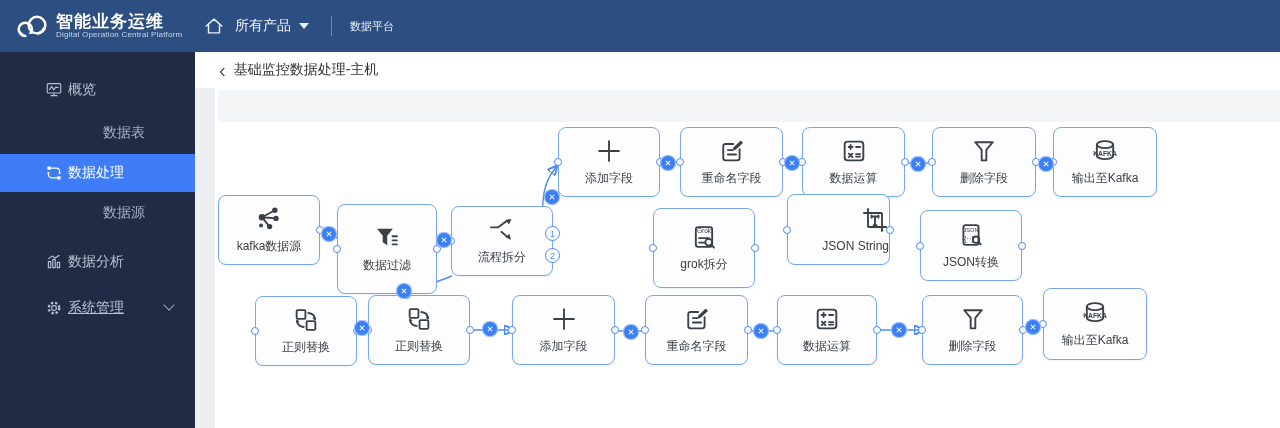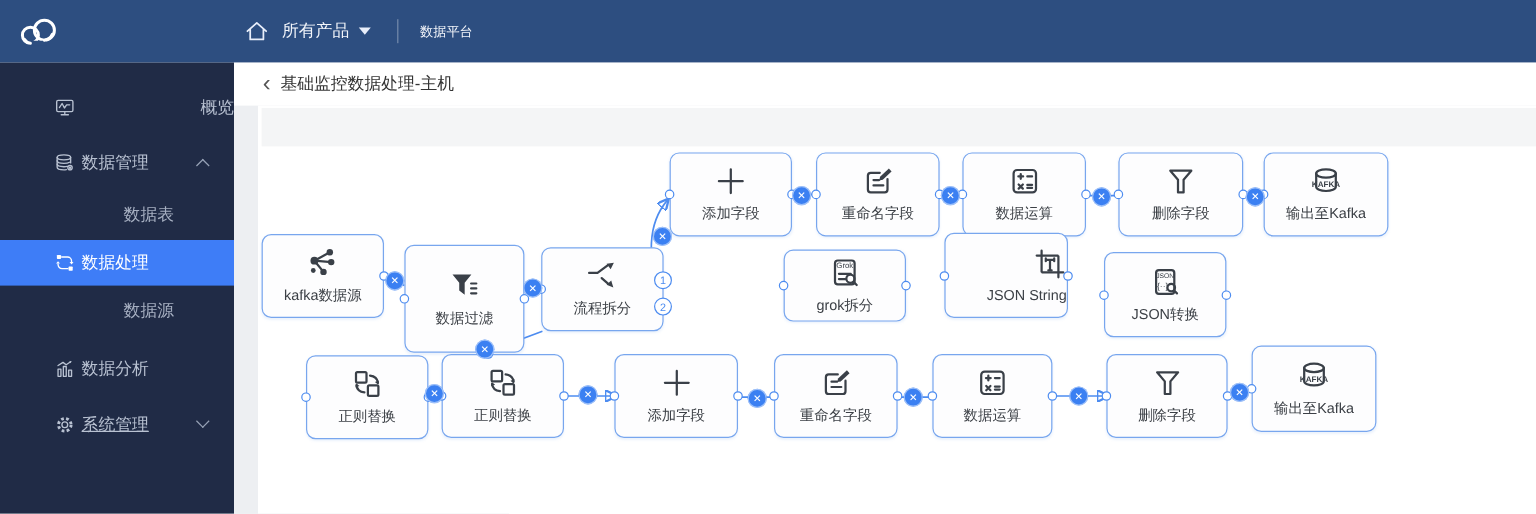--- a/index.html
+++ b/index.html
@@ -28,21 +28,21 @@
     font-size:14px; cursor:pointer; }
   .side-item .s-icon { position:absolute; left:45px; top:50%; margin-top:-9px; width:18px; height:18px; }
   .side-item .s-label { padding-left:68px; }
   .side-item.sub .s-label { padding-left:103px; color:#a7b0c2; }
   .side-item .s-chevron { position:absolute; right:22px; top:50%; margin-top:-4px;
     width:8px; height:8px; border-right:1.5px solid #97a2b6; border-bottom:1.5px solid #97a2b6; }
   .chev-up   { transform:rotate(-135deg); margin-top:-2px !important; }
   .chev-down { transform:rotate(45deg);  margin-top:-7px !important; }
   .side-item.active { background:#3e7df7; color:#ffffff; }
   .side-item.active .s-label { color:#ffffff; }
-  .row-overview{ margin-top:16px;justify-content:flex-end; } .row-mgmt{ margin-top:2px; }
+  .row-overview{ margin-top:16px; } .row-mgmt{ margin-top:2px; }
   .row-table{ height:42px; } .row-source{ height:42px; margin-bottom:6px; }
   .row-process{ height:38px; } .row-analysis{ margin-top:4px; } .row-system{ margin-top:2px;text-decoration:underline; }
 
   
   .main { position:absolute; left:195px; top:52px; right:0; bottom:0; background:#edeff2; z-index:1; }
   .crumb-bar { position:absolute; left:0; top:0; right:0; height:36px; background:#ffffff;
     display:flex; align-items:center; padding-left:24px; font-size:14px; color:#333; }
   .crumb-back { font-size:20px; color:#555; margin-right:8px; cursor:pointer; line-height:1; }
   .crumb-title { color:#333; }
   .canvas-bg { position:absolute; left:20px; top:36px; right:0; bottom:0; background:#ffffff; }
@@ -85,51 +85,44 @@
 <body>
 
 <header class="navbar">
   <div class="brand">
     <svg class="brand-logo" viewBox="0 0 48 48">
       <circle cx="16" cy="28" r="8" fill="none" stroke="#ffffff" stroke-width="3"></circle>
       <circle cx="30" cy="23" r="10" fill="none" stroke="#ffffff" stroke-width="3"></circle>
       <path d="M14 36 h18" stroke="#2d4e80" stroke-width="5"></path>
       <path d="M16 36 a8 8 0 0 1 -6 -4 M30 33 a10 10 0 0 0 8 -6" fill="none" stroke="#ffffff" stroke-width="3" stroke-linecap="round"></path>
     </svg>
+    <div class="brand-text">
+      <div class="brand-title">智能业务运维</div>
+      <div class="brand-sub">Digital Operation Central Platform</div>
+    </div>
   </div>
   <svg class="nav-home" viewBox="0 0 24 24">
     <path class="nav-icon-stroke" d="M3.5 12 L12 4.5 l8.5 7.5 M6 10 V19.5 h12 V10"></path>
   </svg>
   <div class="nav-products">
     <span>所有产品</span>
     <span class="caret-down"></span>
   </div>
   <div class="nav-divider"></div>
   <div class="nav-platform">数据平台</div>
 </header>
 
 <aside class="sidebar">
   <div class="side-item row-overview">
     <svg class="s-icon" viewBox="0 0 24 24">
       <rect class="side-icon-stroke" x="3" y="3.5" width="18" height="12.5" rx="1.5"></rect>
       <path class="side-icon-stroke" d="M6 11.5 l3 -4.5 2.6 5 2.4 -3.5 h3.5"></path>
       <path class="side-icon-stroke" d="M12 16 v3 M8 19.5 h8"></path>
     </svg>
     <span class="s-label">概览</span>
-  </div>
-  <div class="side-item row-mgmt">
-    <svg class="s-icon" viewBox="0 0 24 24">
-      <ellipse class="side-icon-stroke" cx="11" cy="5.5" rx="7.5" ry="2.8"></ellipse>
-      <path class="side-icon-stroke" d="M3.5 5.5 v11 c0 1.6 3.3 2.9 7.5 2.9 1 0 1.9 -0.1 2.8 -0.2 M18.5 5.5 v6.2"></path>
-      <path class="side-icon-stroke" d="M3.5 9.3 c0 1.6 3.3 2.9 7.5 2.9 2.7 0 5 -0.5 6.3 -1.3 M3.5 13 c0 1.6 3.3 2.9 7.5 2.9 1.5 0 2.9 -0.2 4 -0.4"></path>
-      <circle class="side-icon-stroke" cx="17.8" cy="17" r="2.4"></circle>
-      <circle class="side-icon-stroke" cx="17.8" cy="17" r="0.6"></circle>
-    </svg>
-    <span class="s-label">数据管理</span>
-    <span class="s-chevron chev-up"></span>
   </div>
   <div class="side-item sub row-table">
     <span class="s-label">数据表</span>
   </div>
   <div class="side-item active row-process">
     <svg class="s-icon" viewBox="0 0 24 24">
       <path class="side-icon-stroke" stroke-width="1.8" d="M8.5 5.5 H15 a4.5 4.5 0 0 1 4.5 4.5 v0.8"></path>
       <path d="M19.5 13.8 l-2.2 -2.6 h4.4 z" fill="currentColor"></path>
       <path class="side-icon-stroke" stroke-width="1.8" d="M15.5 18.5 H9 a4.5 4.5 0 0 1 -4.5 -4.5 v-0.8"></path>
       <path d="M4.5 10.2 l2.2 2.6 H2.3 z" fill="currentColor"></path>
@@ -280,21 +273,21 @@
     <path class="icon-fill" d="M20.2 2.6 l-5.2 0.7 2.9 3.9 z"></path>
     <path class="icon-stroke" stroke-width="2.4" d="M11.5 13.5 l4.5 4"></path>
     <path class="icon-fill" d="M19.8 20.3 l-1.5 -5 -3.3 3 z"></path>
   </svg>
 </span>
     <span class="node-label">流程拆分</span>
     <span class="port pl"></span>
     <span class="port-num p1">1</span>
     <span class="port-num p2">2</span>
   </div>
-  <div class="node" style="left: 653px; top: 208px; width: 102px; height: 60px;">
+  <div class="node" style="left: 653px; top: 208px; width: 102px; height: 80px;">
     <span class="node-icon">
   <svg viewBox="0 0 24 24">
     <rect class="icon-stroke" x="5" y="3.5" width="14" height="17" rx="2"></rect>
     <text x="12" y="8.8" font-size="5.6" text-anchor="middle" fill="#3a4048" font-family="Liberation Sans, DejaVu Sans, sans-serif">Grok</text>
     <path class="icon-stroke" stroke-width="2" d="M7.8 13 h8.4"></path>
     <circle class="icon-stroke" cx="16" cy="16.5" r="2.9"></circle>
     <path class="icon-stroke" d="M18.2 18.7 l2.3 2.3 M7.8 16.8 h4.5"></path>
   </svg>
 </span>
     <span class="node-label">grok拆分</span>

